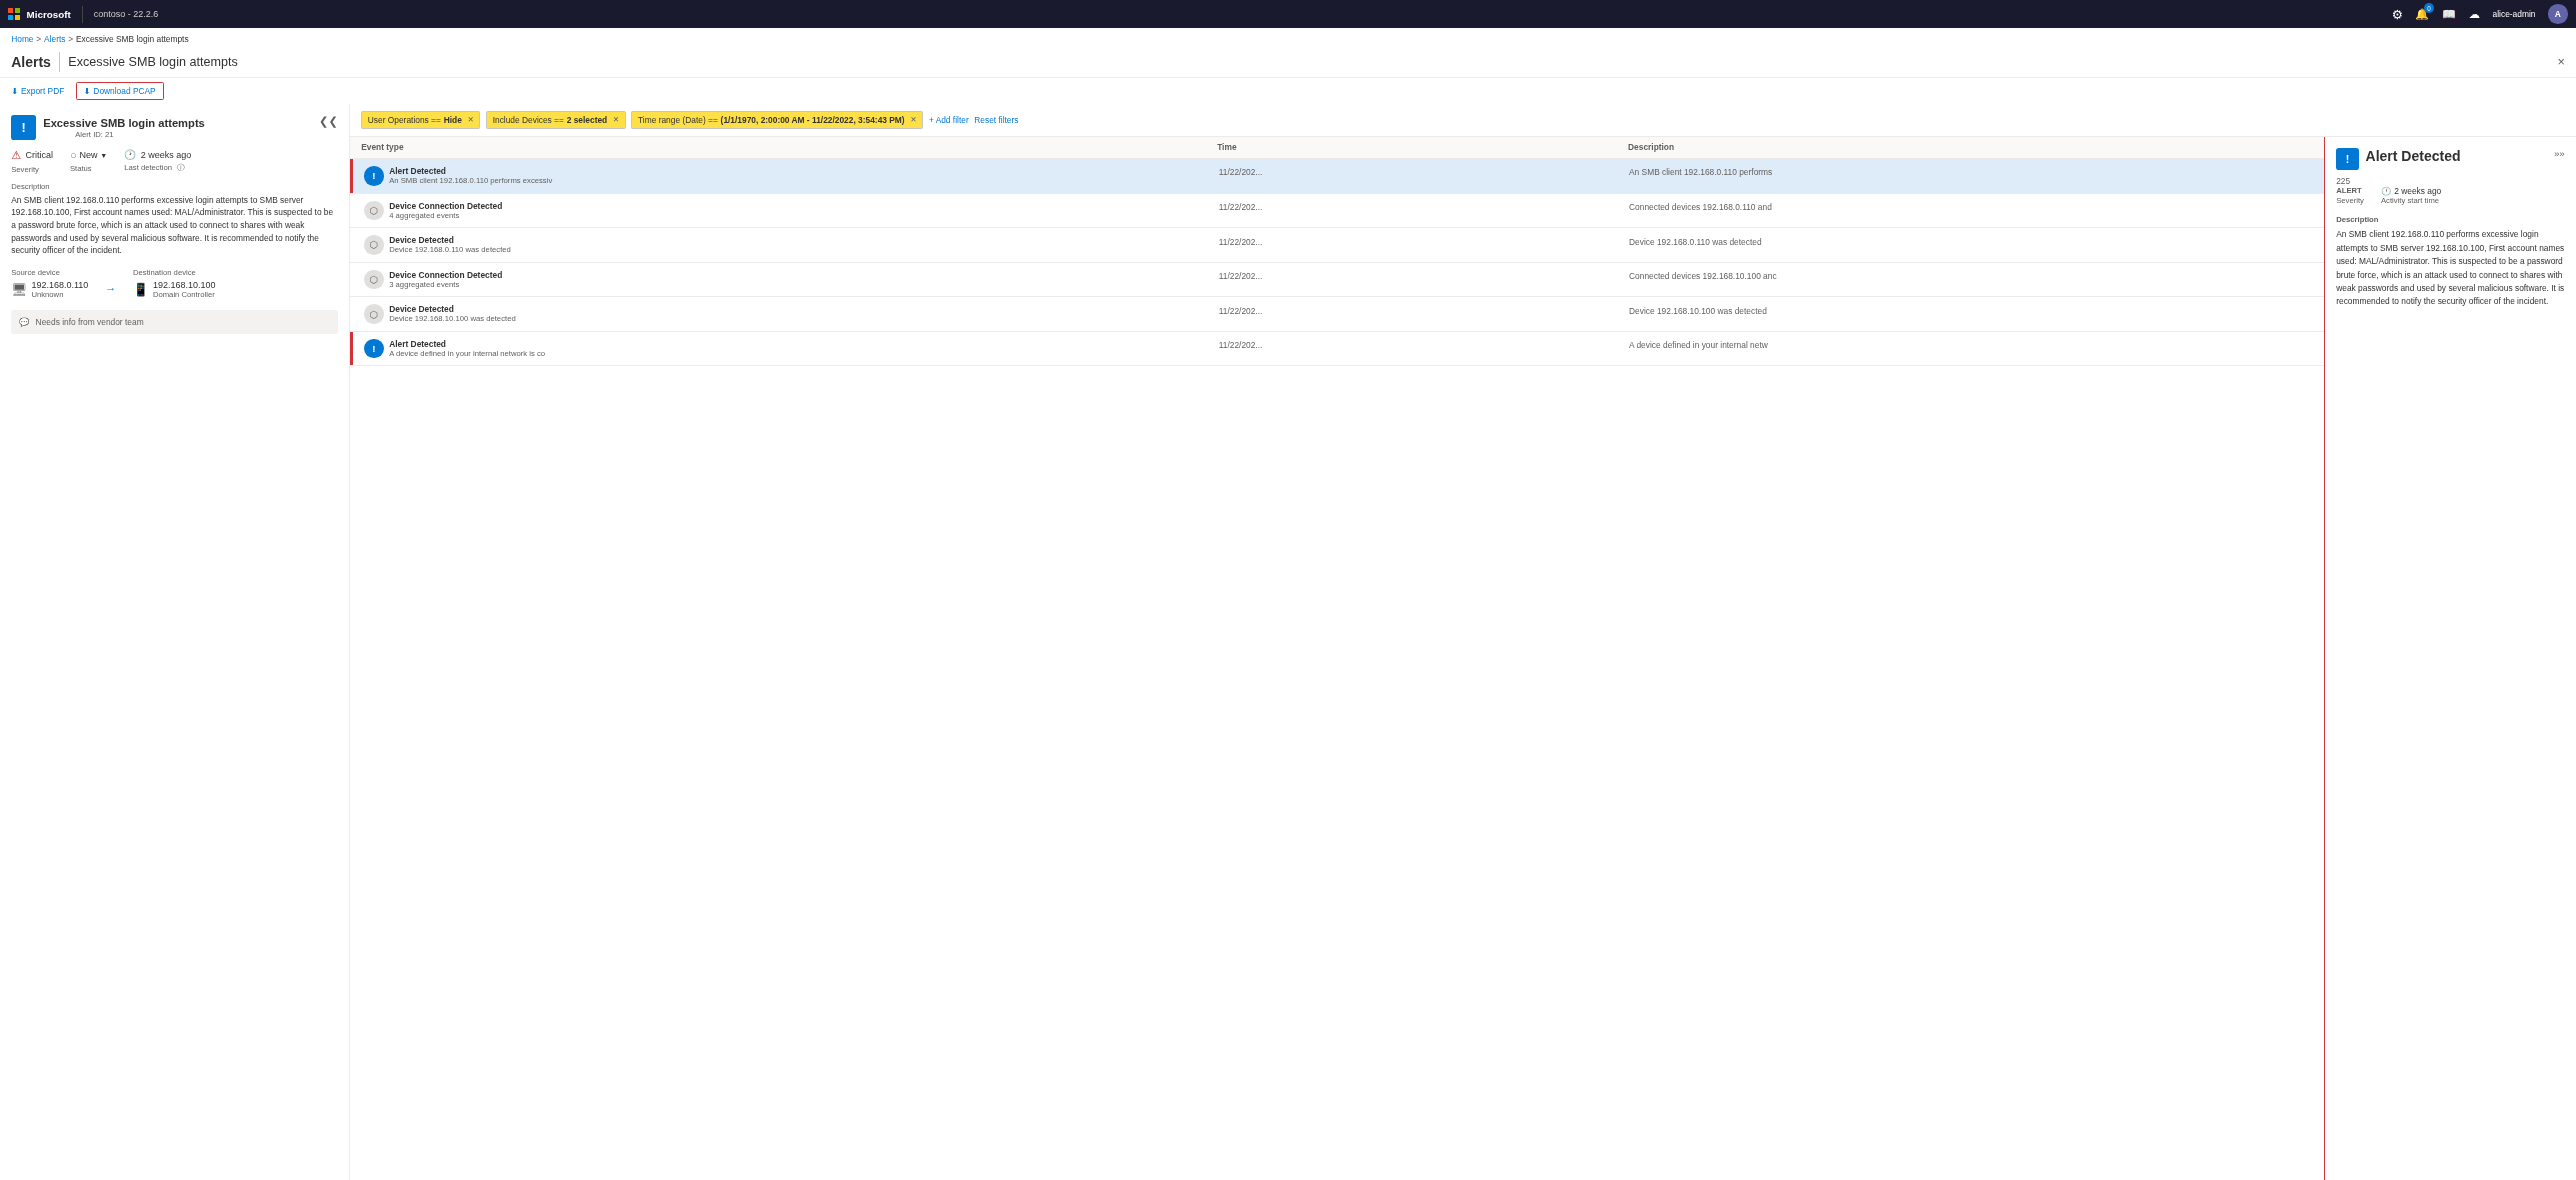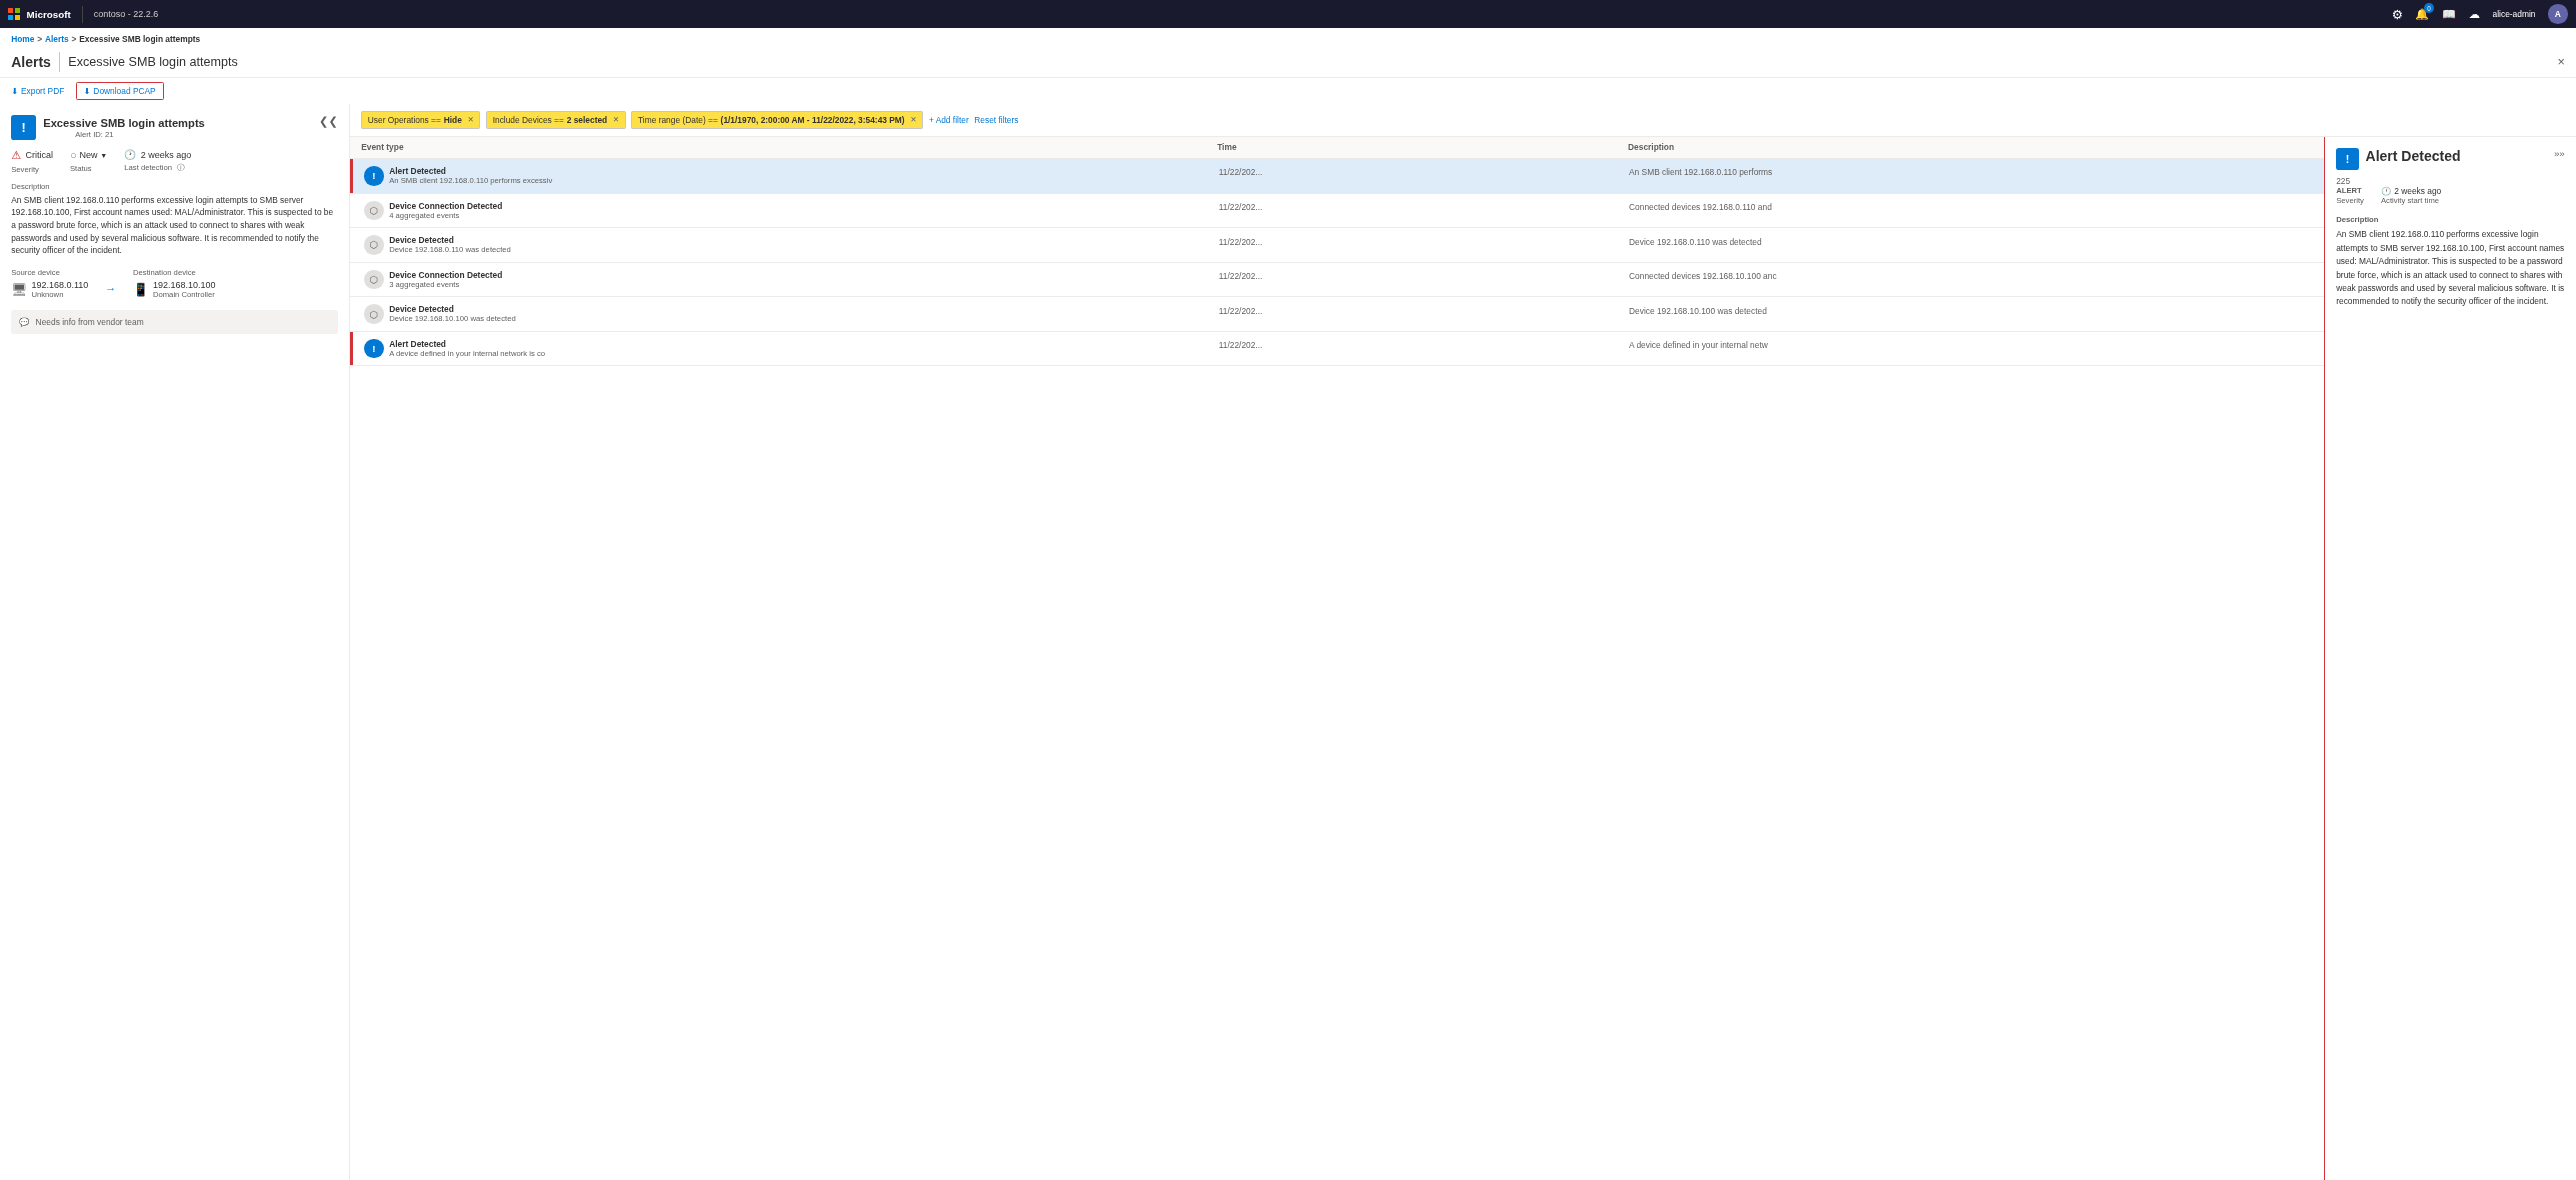--- a/index.html
+++ b/index.html
@@ -11,21 +11,21 @@
     }
     .navbar-brand { display: flex; align-items: center; gap: 7px; color: #fff; font-size: 9.8px; font-weight: 600; }
     .navbar-separator { width: 0.7px; height: 17px; background: #444; }
     .navbar-icons { margin-left: auto; display: flex; align-items: center; gap: 12.6px; color: #fff; }
     .navbar-icon { cursor: pointer; font-size: 11.2px; position: relative; }
     .badge { position: absolute; top: -4.2px; right: -4.2px; background: #0078d4; color: #fff; border-radius: 50%; width: 9.8px; height: 9.8px; font-size: 6.3px; display: flex; align-items: center; justify-content: center; }
     .avatar { width: 19.6px; height: 19.6px; border-radius: 50%; background: #6264a7; color: #fff; display: flex; align-items: center; justify-content: center; font-size: 8.4px; font-weight: 600; }
     .user-label { color: #fff; font-size: 8.4px; }
 
     
-    .breadcrumb { padding: 5.6px 11.2px; font-size: 8.4px; color: #0078d4; display: flex; align-items: center; gap: 2.8px; font-weight: bold; }
+    .breadcrumb { padding: 5.6px 11.2px; font-size: 8.4px; color: #0078d4; display: flex; align-items: center; gap: 2.8px; }
     .breadcrumb span { color: #605e5c; }
     .breadcrumb a { color: #0078d4; text-decoration: none; }
 
     
     .page-header { display: flex; align-items: center; padding: 2.8px 11.2px 5.6px; gap: 8.4px; border-bottom: 0.7px solid #edebe9; }
     .page-header-title { font-size: 14px; font-weight: 600; }
     .page-header-separator { width: 0.7px; height: 19.6px; background: #c8c6c4; }
     .page-header-subtitle { font-size: 12.6px; color: #323130; }
     .page-close { margin-left: auto; cursor: pointer; font-size: 12.6px; color: #605e5c; }
 

